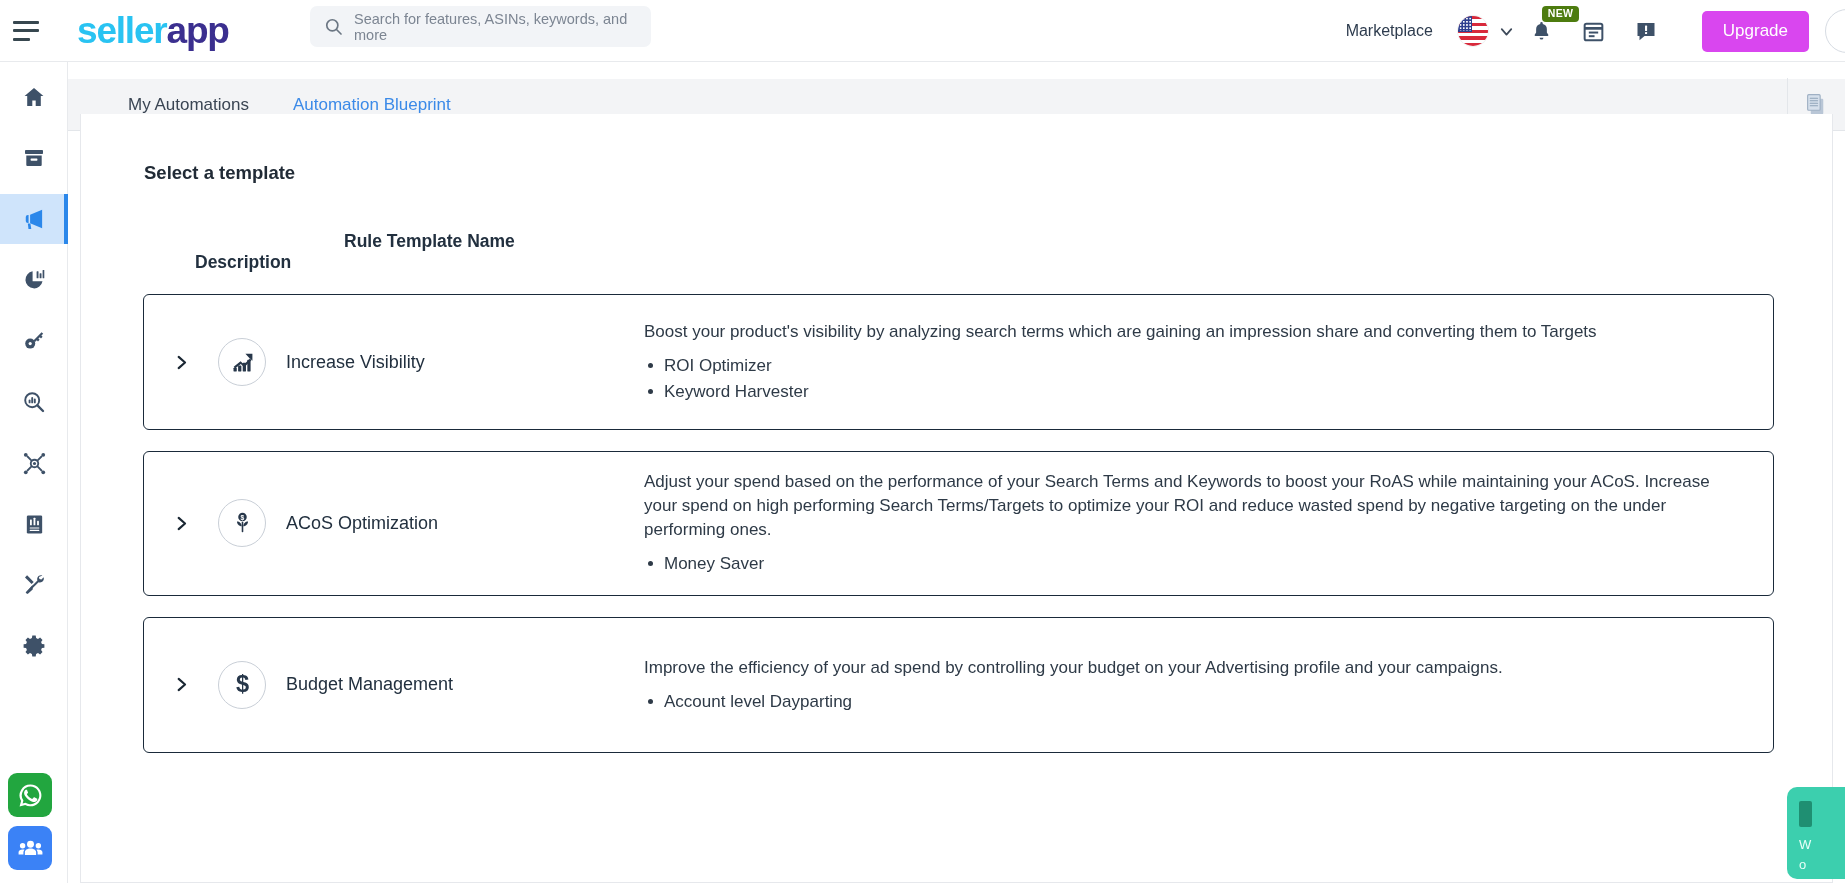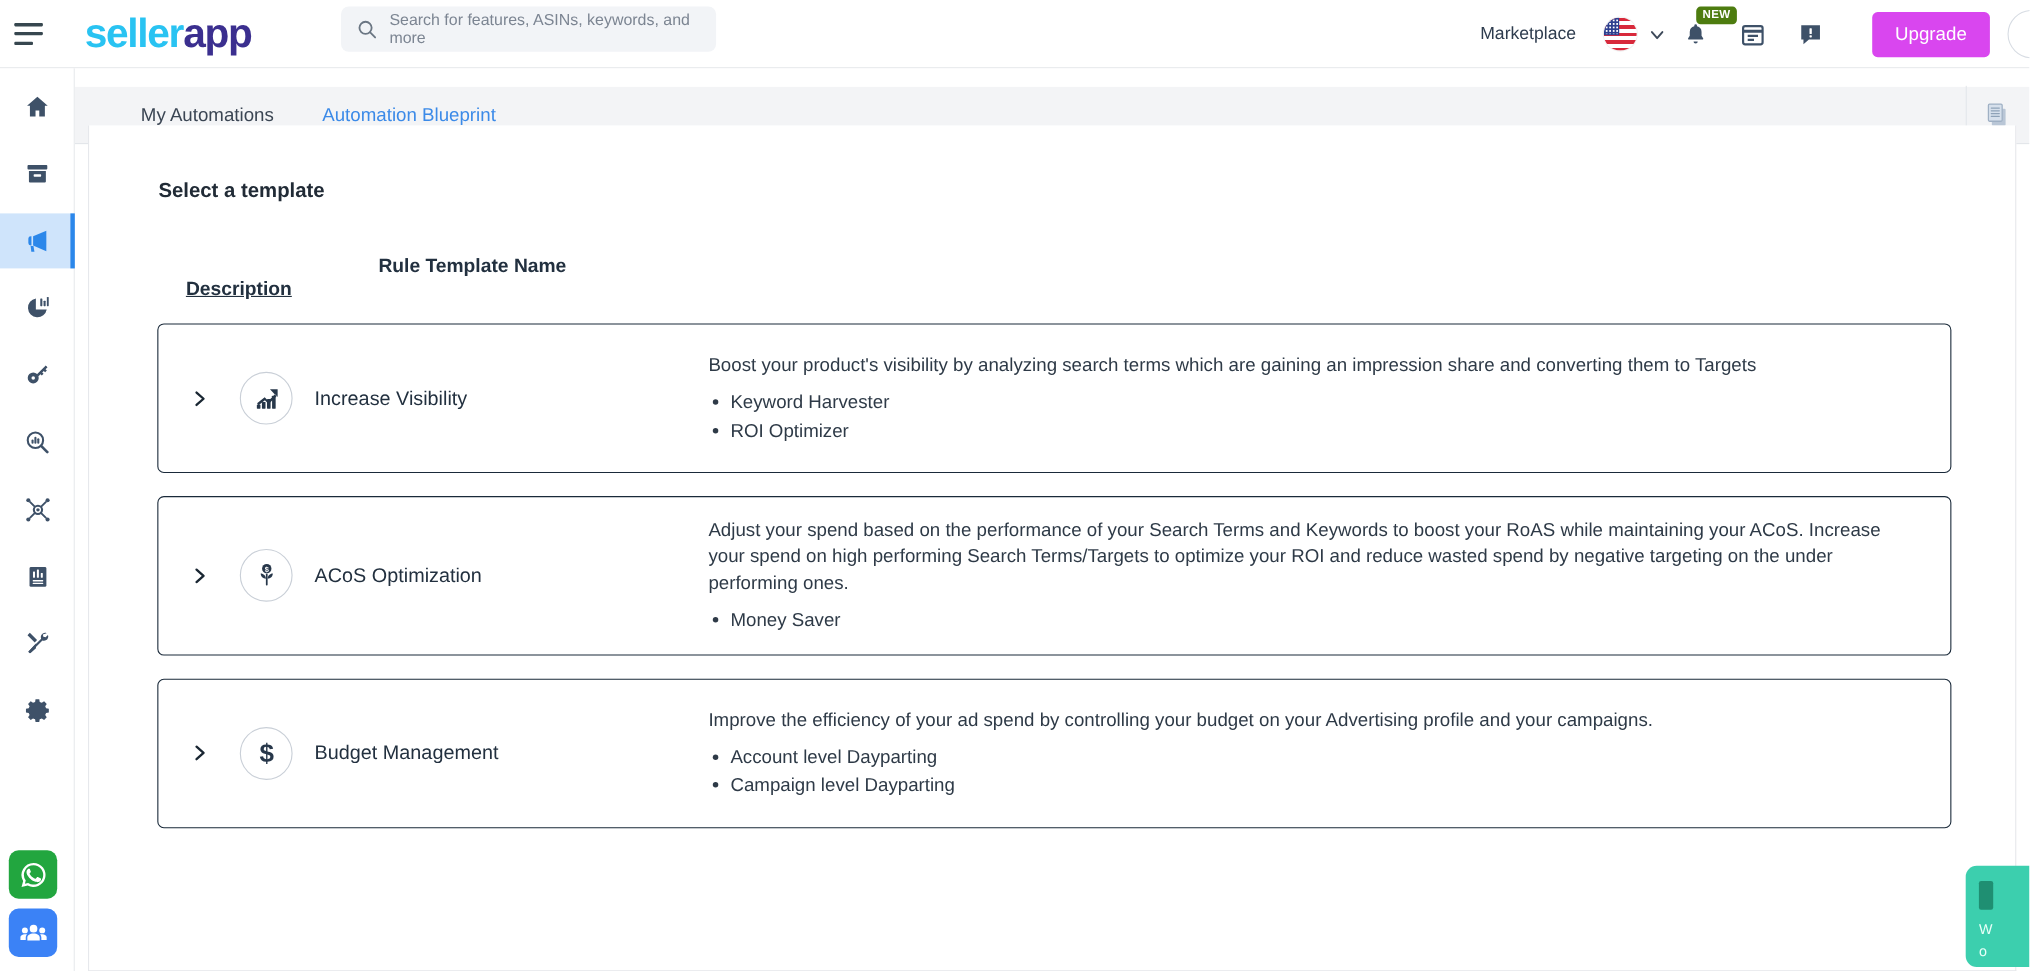--- a/index.html
+++ b/index.html
@@ -125,21 +125,21 @@
     background: #ffffff; border: 1px solid #e6e8ec; border-top: none;
     overflow: hidden;
   }
   .panel-title {
     margin: 48px 0 0 63px; font-size: 18.5px; font-weight: 700; color: #212b36;
   }
   .col-heads {
     margin-top: 47px; display: flex; font-size: 17.5px; font-weight: 700; color: #22303f; flex-direction: column;
   }
   .col-heads .h1 { margin-left: 263px; }
-  .col-heads .h2 { margin-left: 88px; text-decoration: underline; }
+  .col-heads .h2 { margin-left: 114px; }
 
   .cards { margin-top: 21px; padding: 0 1px 0 62px; }
   .card {
     border: 1px solid #1a2a3a; border-radius: 6px; margin-bottom: 21px;
     display: flex; align-items: center; background: #fff;
     width: 1631px; min-height: 136px; padding: 18px 0;
   }
   .card-left { display: flex; align-items: center; flex: 0 0 500px; }
   .chev-cell { width: 74px; display: flex; justify-content: center; cursor: pointer; }
   .tmpl-icon {
@@ -389,22 +389,22 @@
               <rect x="8.1" y="14.6" width="2.9" height="5.4" rx=".4"></rect>
               <rect x="12.2" y="12.2" width="2.9" height="7.8" rx=".4"></rect>
               <rect x="16.3" y="9.6" width="2.9" height="10.4" rx=".4"></rect>
             </svg>
           </div>
           <div class="tmpl-name">Increase Visibility</div>
         </div>
         <div class="card-desc">
           <p>Boost your product's visibility by analyzing search terms which are gaining an impression share and converting them to Targets</p>
           <ul>
+            <li>ROI Optimizer</li>
             <li>Keyword Harvester</li>
-            <li>ROI Optimizer</li>
           </ul>
         </div>
       </div>
 
       <div class="card">
         <div class="card-left">
           <div class="chev-cell">
             <svg width="17" height="17" viewBox="0 0 24 24" fill="none" stroke="#1a2733" stroke-width="3">
               <polyline points="8,4 17,12 8,20" stroke-linecap="round" stroke-linejoin="round"></polyline>
             </svg>
@@ -439,21 +439,20 @@
             <svg width="27" height="27" viewBox="0 0 24 24">
               <text x="12" y="19" font-size="21" font-weight="bold" fill="#27374a" text-anchor="middle" font-family="Liberation Sans, sans-serif">$</text>
             </svg>
           </div>
           <div class="tmpl-name">Budget Management</div>
         </div>
         <div class="card-desc">
           <p>Improve the efficiency of your ad spend by controlling your budget on your Advertising profile and your campaigns.</p>
           <ul>
             <li>Account level Dayparting</li>
-            <li>Campaign level Dayparting</li>
           </ul>
         </div>
       </div>
 
     </div>
   </div>
 
   <div class="chat-widget">
     <div class="cw-mark"></div>
     <div class="cw-t">

